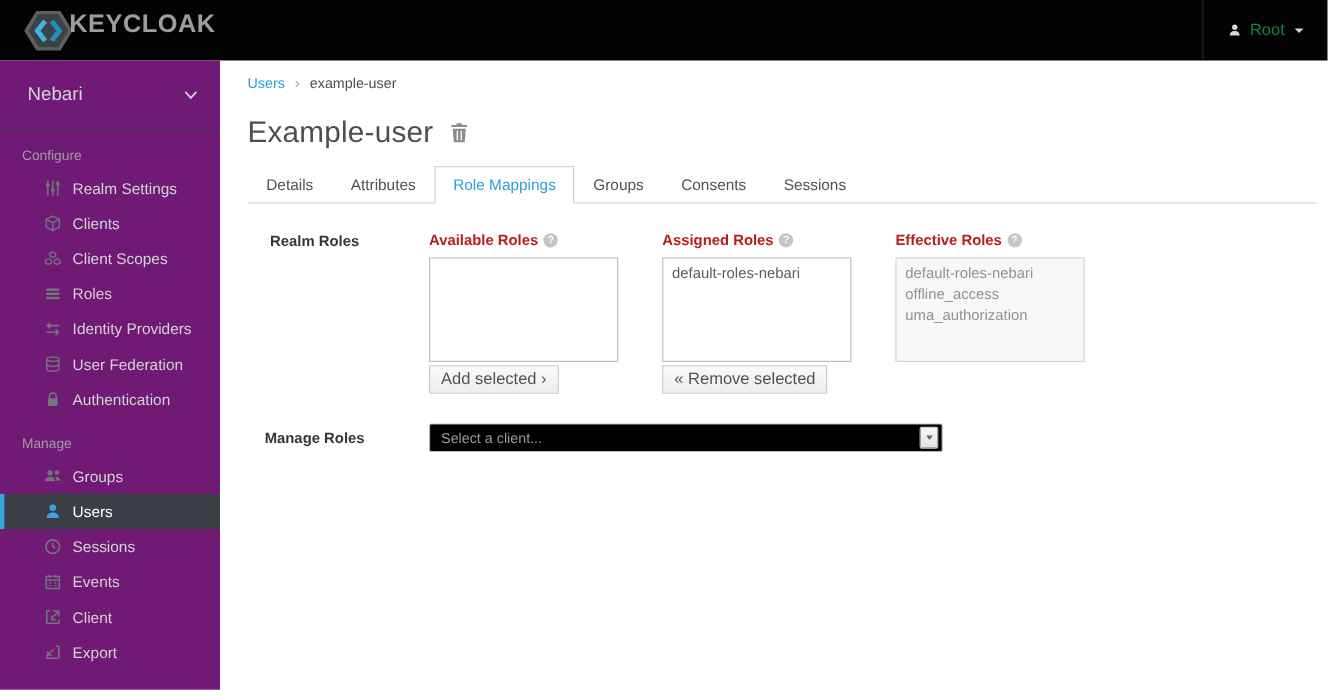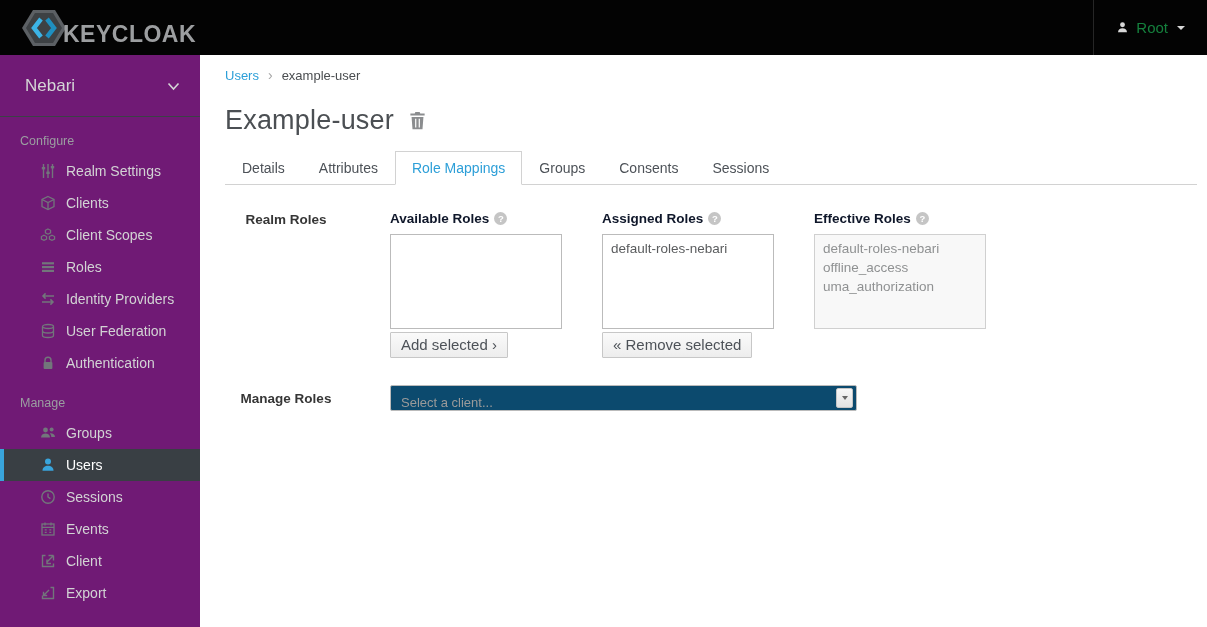--- a/index.html
+++ b/index.html
@@ -2,21 +2,21 @@
 <html><head>
 <meta charset="utf-8">
 <style>
   * { margin:0; padding:0; box-sizing:border-box; }
   html,body { width:1207px; height:627px; overflow:hidden; background:#fff;
               font-family:"Liberation Sans", sans-serif; }
 
   
   .top-header { height:55px; background:#030303; display:flex; align-items:center;
                 justify-content:space-between; }
-  .logo { display:flex; align-items:flex-end; margin-left:22px; cursor:pointer; }
+  .logo { display:flex; align-items:flex-start; margin-left:22px; cursor:pointer; }
   .logo-text { color:#9c9ea0; font-size:23px; font-weight:700; letter-spacing:.5px;
                margin-left:-3px; }
   .user-menu { height:55px; display:flex; align-items:center; gap:7px; padding:0 22px;
                border-left:1px solid #262626; color:#15803d; font-size:15px; cursor:pointer; }
   .user-caret { width:0; height:0; border-left:4px solid transparent;
                 border-right:4px solid transparent; border-top:4px solid #d8d8d8; margin-left:2px; }
 
   
   .sidebar { position:absolute; left:0; top:55px; bottom:0; width:200px; background:#701a75; }
   .realm-selector { height:62px; display:flex; align-items:center; padding:0 20px 0 25px;
@@ -47,38 +47,38 @@
   .tab { padding:8px 16px 8px; font-size:14px; color:#4d5258; cursor:pointer;
          border:1px solid transparent; margin-bottom:-1px; }
   .tab.active { background:#fff; border-color:#d2d2d2; border-bottom-color:#fff; color:#2d9fd8; }
 
   
   .form { margin-top:26px; }
   .form-row { display:flex; }
   .label-col { width:122px; margin-right:43px; text-align:center; font-size:13.5px;
                font-weight:600; color:#363636; padding-top:1px; }
   .role-col { width:172px; margin-right:40px; }
-  .col-heading { font-size:13.5px; font-weight:600; color:#0f172a; margin-bottom:8px;
+  .col-heading { font-size:13.5px; font-weight:600; color:#b91c1c; margin-bottom:8px;
                  display:flex; align-items:center; }
   .help-icon { width:13px; height:13px; border-radius:50%; background:#c5c5c5; color:#fff;
                font-size:9.5px; font-weight:700; line-height:13px; text-align:center;
                margin-left:5px; cursor:pointer; flex:0 0 auto; }
   .help-icon::after { content:"?"; }
   .listbox { height:95px; border:1px solid #bbb; background:#fff; padding:4px 0;
              font-size:13.5px; color:#5a5c5e; overflow:hidden; }
   .listbox.disabled { background:#f8f8f8; border-color:#d0d0d0; color:#8f9192; }
   .listbox .option { padding:1px 8px; line-height:17px; cursor:default; white-space:nowrap; }
   .list-btn { margin-top:3px; display:inline-block; font-size:15px; color:#4d5258;
               padding:3px 10px 4px; background:linear-gradient(#fafafa,#ededed);
               border:1px solid #c7c7c7; border-radius:1px; cursor:pointer; }
 
   .client-row { margin-top:27px; align-items:center; }
   .client-row .label-col { padding-top:0; }
   .select2 { width:467px; height:26px; border:1px solid #bbb; border-radius:2px;
-             background:#0c4a6e; display:flex; align-items:flex-end; cursor:pointer; }
+             background:#000000; display:flex; align-items:center; cursor:pointer; }
   .select2-placeholder { flex:1; padding-left:10px; font-size:13px; color:#9a9a9a; }
   .select2-arrow { width:17px; height:20px; margin:2px 3px 2px 0; border:1px solid #c5c5c5;
                    border-radius:2px; background:linear-gradient(#f7f7f7,#e2e2e2);
                    display:flex; align-items:center; justify-content:center; }
   .select2-arrow .caret { width:0; height:0; border-left:3.5px solid transparent;
                           border-right:3.5px solid transparent; border-top:4.5px solid #666; }
 </style>
 </head>
 <body>
 

